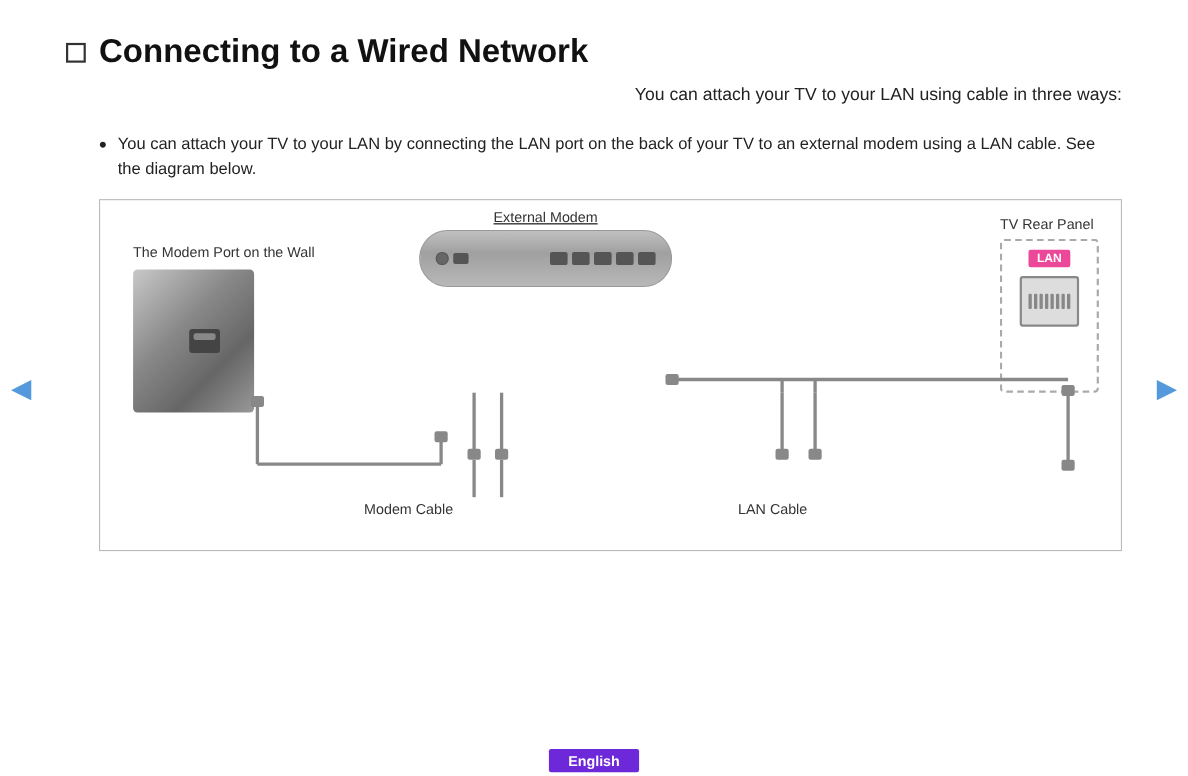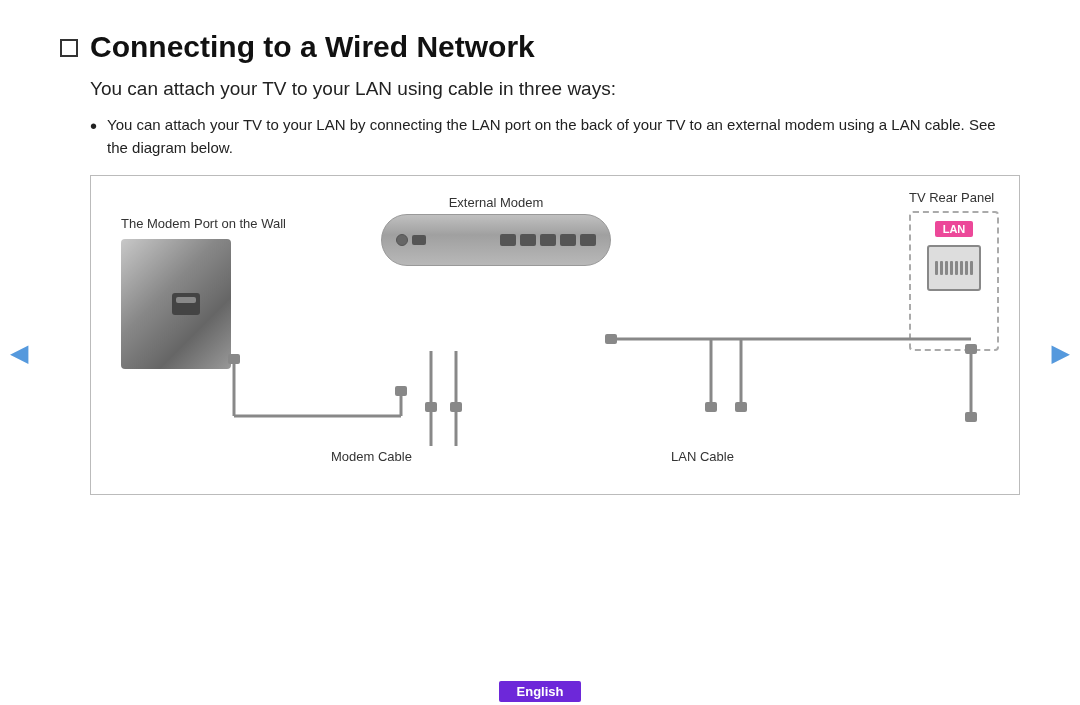--- a/index.html
+++ b/index.html
@@ -32,24 +32,25 @@
       margin-top: 2px;
     }
 
     .title-text {
       font-size: 30px;
       font-weight: bold;
       color: #111;
     }
 
     .intro-text {
-      font-size: 19px;
+      font-size: 16px;
       color: #222;
       margin-left: 30px;
-      margin-bottom: 14px;
+      margin-bottom: 24px;
+      text-align: right;
     }
 
     .bullet-item {
       font-size: 15px;
       color: #222;
       margin-left: 30px;
       display: flex;
       gap: 10px;
       margin-bottom: 16px;
       line-height: 1.5;
@@ -113,22 +114,23 @@
       right: 4px;
       height: 6px;
       background: #888;
       border-radius: 2px;
     }
 
     
     .modem-section {
       position: absolute;
       left: 290px;
-      top: 19px;
+      top: 8px;
       text-align: center;
+      text-decoration: underline;
     }
 
     .modem-label-top {
       font-size: 13px;
       color: #333;
       text-align: center;
       margin-bottom: 4px;
     }
 
     .modem-label-sub {

